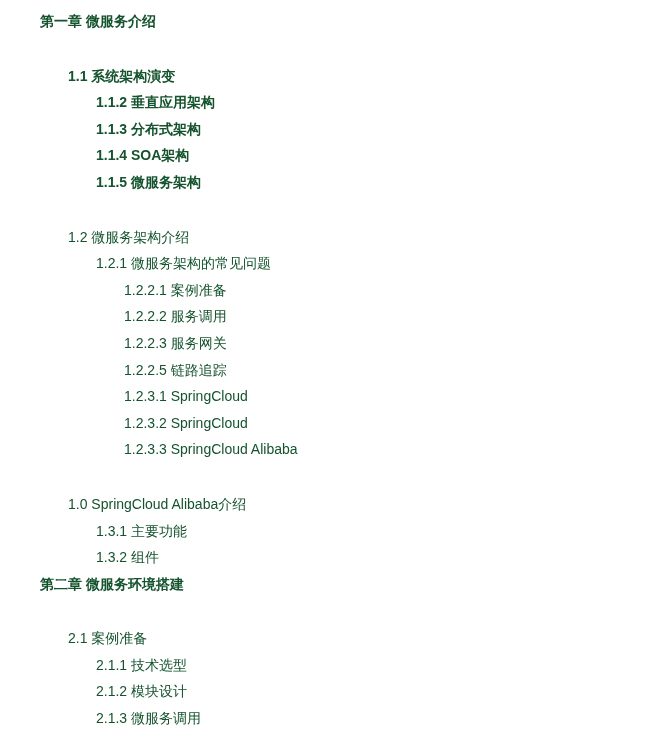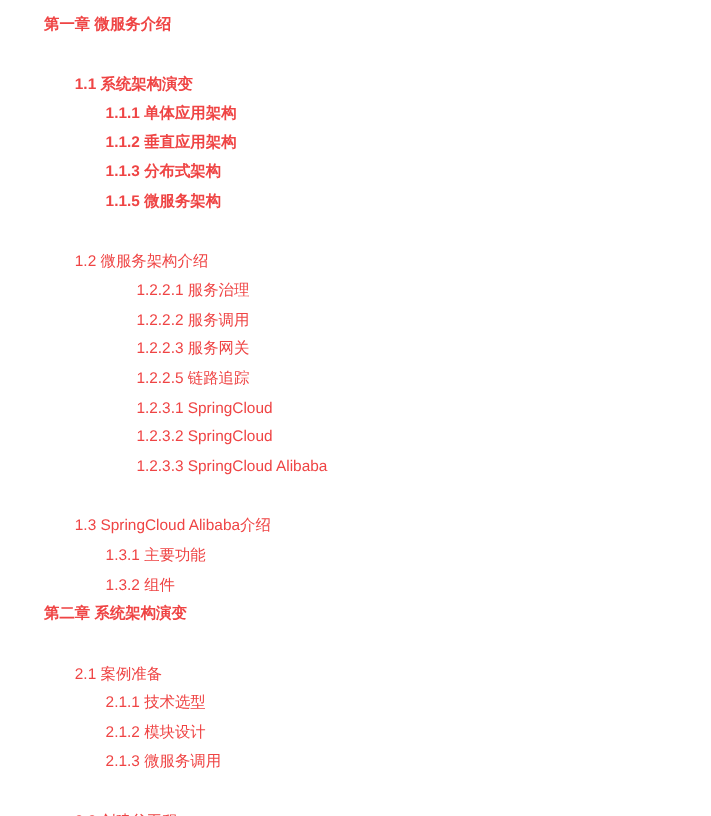--- a/index.html
+++ b/index.html
@@ -15,21 +15,21 @@
       line-height: 1.9;
       width: 646px;
     }
     ul {
       list-style: none;
     }
     .toc-item {
       display: block;
     }
     .toc-link {
-      color: #ef4444;
+      color: #14532d;
       text-decoration: none;
       cursor: pointer;
     }
     .bold .toc-link {
       font-weight: 700;
     }
     .level-1 {
       padding-left: 0;
     }
     .level-2 {
@@ -42,34 +42,35 @@
     .level-4 {
       padding-left: 84px;
     }
   </style>
 </head>
 <body>
 
 <ul id="toc-root">
     <li class="toc-item level-1 bold"><a class="toc-link">第一章 微服务介绍</a></li>
     <li class="toc-item level-2 bold"><a class="toc-link">1.1 系统架构演变</a></li>
-    <li class="toc-item level-3 bold"><a class="toc-link">1.1.1 单体应用架构</a></li>
     <li class="toc-item level-3 bold"><a class="toc-link">1.1.2 垂直应用架构</a></li>
     <li class="toc-item level-3 bold"><a class="toc-link">1.1.3 分布式架构</a></li>
+    <li class="toc-item level-3 bold"><a class="toc-link">1.1.4 SOA架构</a></li>
     <li class="toc-item level-3 bold"><a class="toc-link">1.1.5 微服务架构</a></li>
     <li class="toc-item level-2"><a class="toc-link">1.2 微服务架构介绍</a></li>
-    <li class="toc-item level-4"><a class="toc-link">1.2.2.1 服务治理</a></li>
+    <li class="toc-item level-3"><a class="toc-link">1.2.1 微服务架构的常见问题</a></li>
+    <li class="toc-item level-4"><a class="toc-link">1.2.2.1 案例准备</a></li>
     <li class="toc-item level-4"><a class="toc-link">1.2.2.2 服务调用</a></li>
     <li class="toc-item level-4"><a class="toc-link">1.2.2.3 服务网关</a></li>
     <li class="toc-item level-4"><a class="toc-link">1.2.2.5 链路追踪</a></li>
     <li class="toc-item level-4"><a class="toc-link">1.2.3.1 SpringCloud</a></li>
     <li class="toc-item level-4"><a class="toc-link">1.2.3.2 SpringCloud</a></li>
     <li class="toc-item level-4"><a class="toc-link">1.2.3.3 SpringCloud Alibaba</a></li>
-    <li class="toc-item level-2"><a class="toc-link">1.3 SpringCloud Alibaba介绍</a></li>
+    <li class="toc-item level-2"><a class="toc-link">1.0 SpringCloud Alibaba介绍</a></li>
     <li class="toc-item level-3"><a class="toc-link">1.3.1 主要功能</a></li>
     <li class="toc-item level-3"><a class="toc-link">1.3.2 组件</a></li>
-    <li class="toc-item level-1 bold"><a class="toc-link">第二章 系统架构演变</a></li>
+    <li class="toc-item level-1 bold"><a class="toc-link">第二章 微服务环境搭建</a></li>
     <li class="toc-item level-2"><a class="toc-link">2.1 案例准备</a></li>
     <li class="toc-item level-3"><a class="toc-link">2.1.1 技术选型</a></li>
     <li class="toc-item level-3"><a class="toc-link">2.1.2 模块设计</a></li>
     <li class="toc-item level-3"><a class="toc-link">2.1.3 微服务调用</a></li>
     <li class="toc-item level-2"><a class="toc-link">2.2 创建父工程</a></li>
   </ul>
 
 </body></html>

